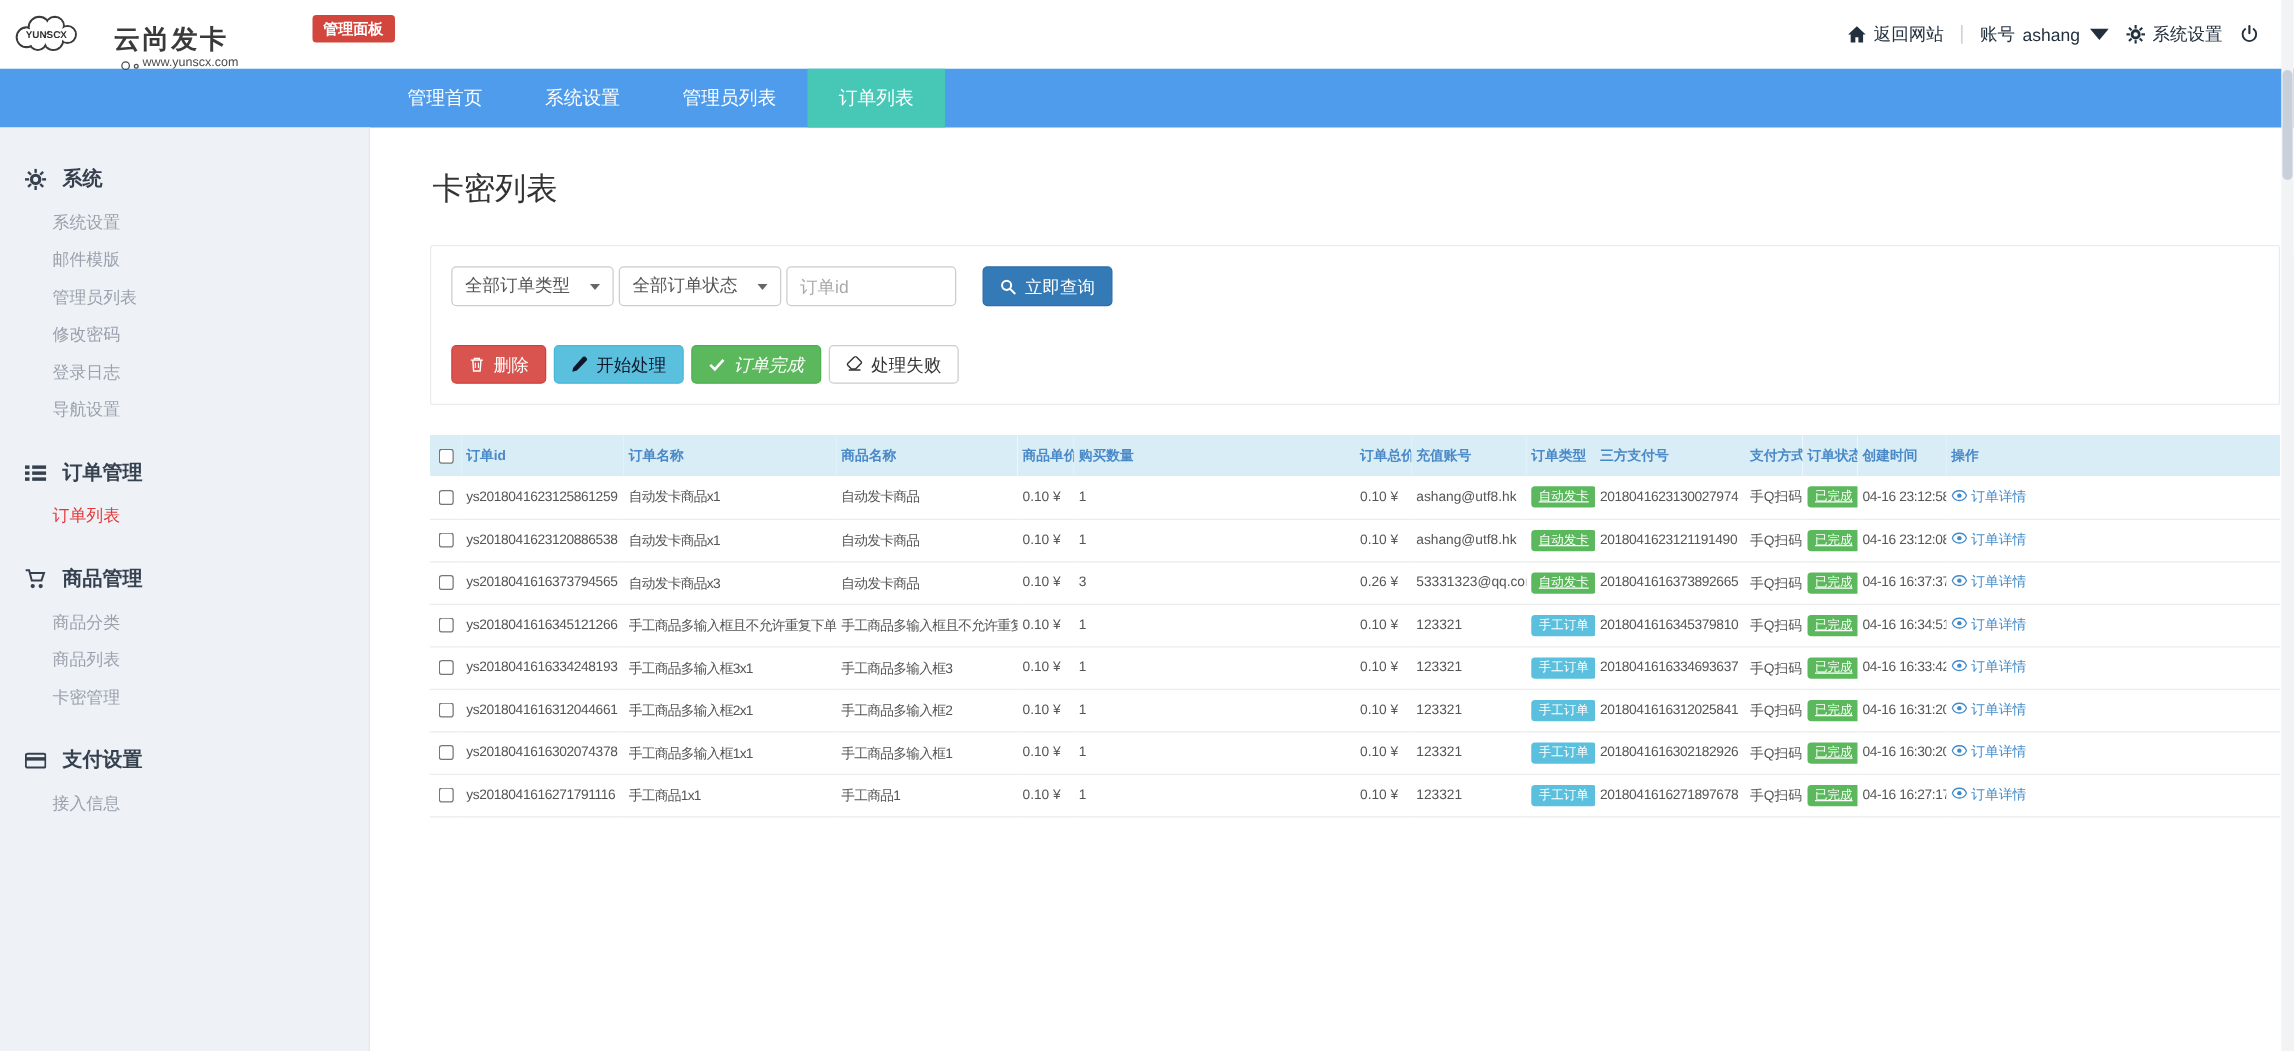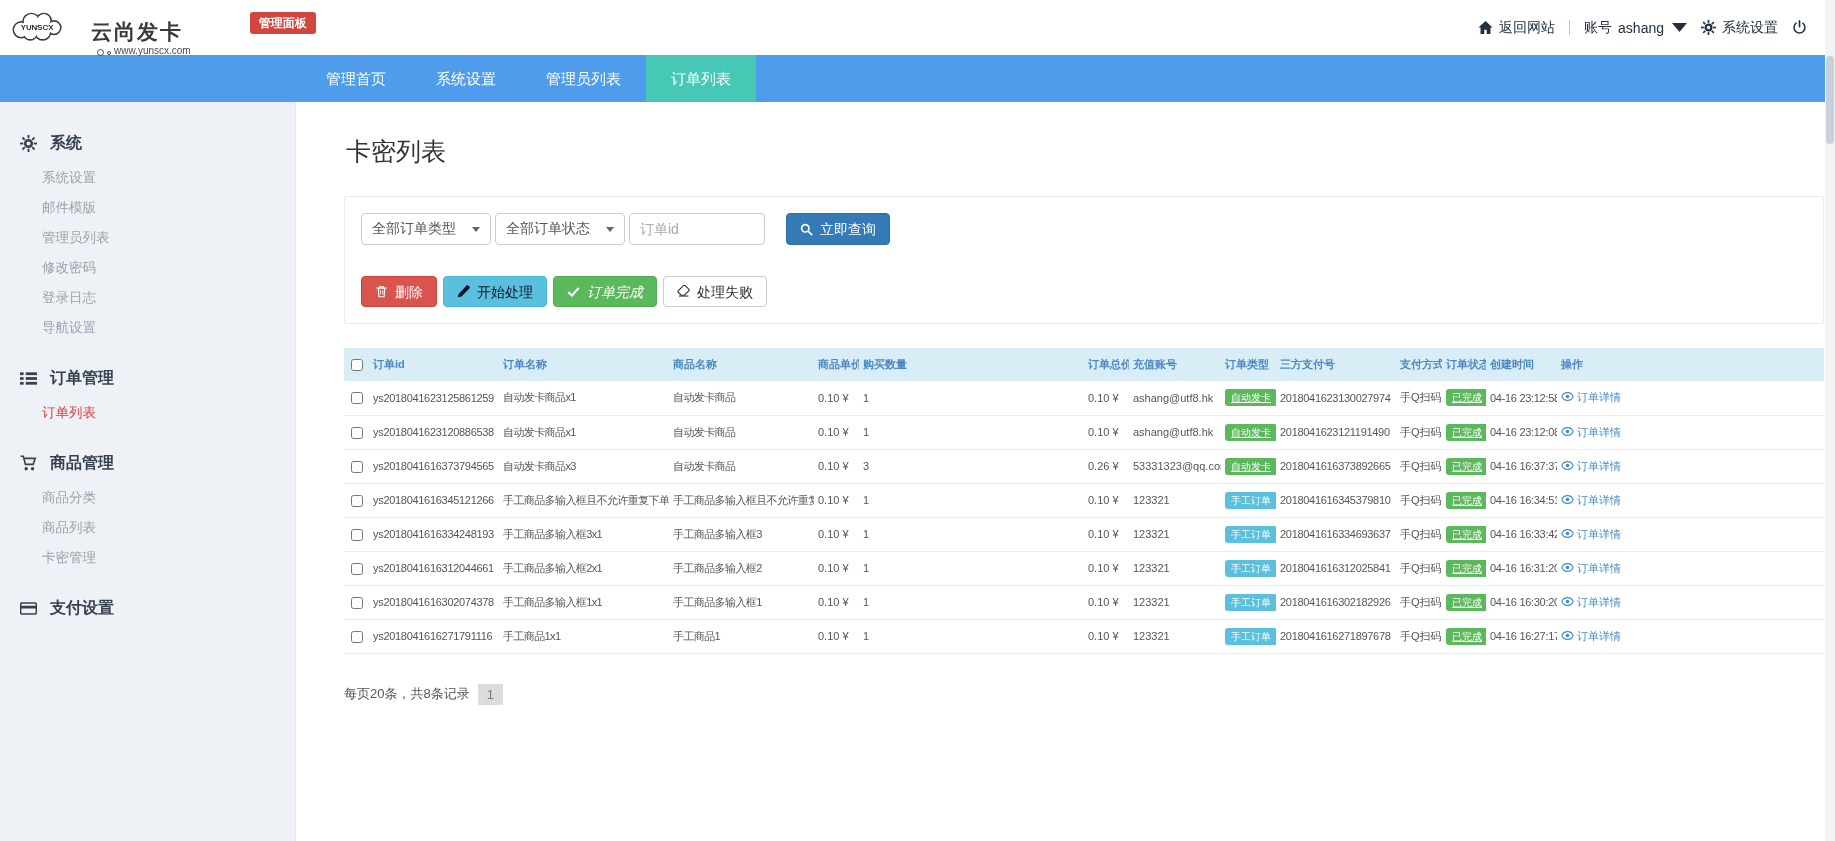--- a/index.html
+++ b/index.html
@@ -235,20 +235,21 @@
         <div class="sb-item">卡密管理</div>
         <div class="sb-title">
           <span class="ic">
             <svg viewBox="0 0 16 16">
               <rect x=".6" y="2.8" width="14.8" height="10.4" rx="1.4" fill="none" stroke="currentColor" stroke-width="1.5"></rect>
               <rect x=".6" y="5.4" width="14.8" height="2.6" fill="currentColor"></rect>
             </svg>
           </span>
           <span>支付设置</span>
         </div>
+        <div class="sb-item">接入信息</div>
       </aside>
 
     <main class="content">
       <h1 class="page-title">卡密列表</h1>
 
       <section class="panel">
         <div class="filter-row">
           <div class="select">
             <span>全部订单类型</span>
             <span class="ic sel-caret">
@@ -538,23 +539,19 @@
                       <path d="M8 3.2C4.6 3.2 1.9 5.6 1 8c.9 2.4 3.6 4.8 7 4.8s6.1-2.4 7-4.8c-.9-2.4-3.6-4.8-7-4.8z" fill="none" stroke="currentColor" stroke-width="1.3"></path>
                       <circle cx="8" cy="8" r="2.2" fill="currentColor"></circle>
                     </svg>
                   </span>
                   <span>订单详情</span>
                 </span></td>
             </tr>
           </tbody>
       </table>
 
-      <div class="pager">
-        <span>每页20条，共8条记录</span>
-        <span class="page-box">1</span>
-      </div>
     </main>
   </div>
 
   <div class="scrollbar">
     <div class="scroll-thumb"></div>
   </div>
 </div>
 
 </body></html>

